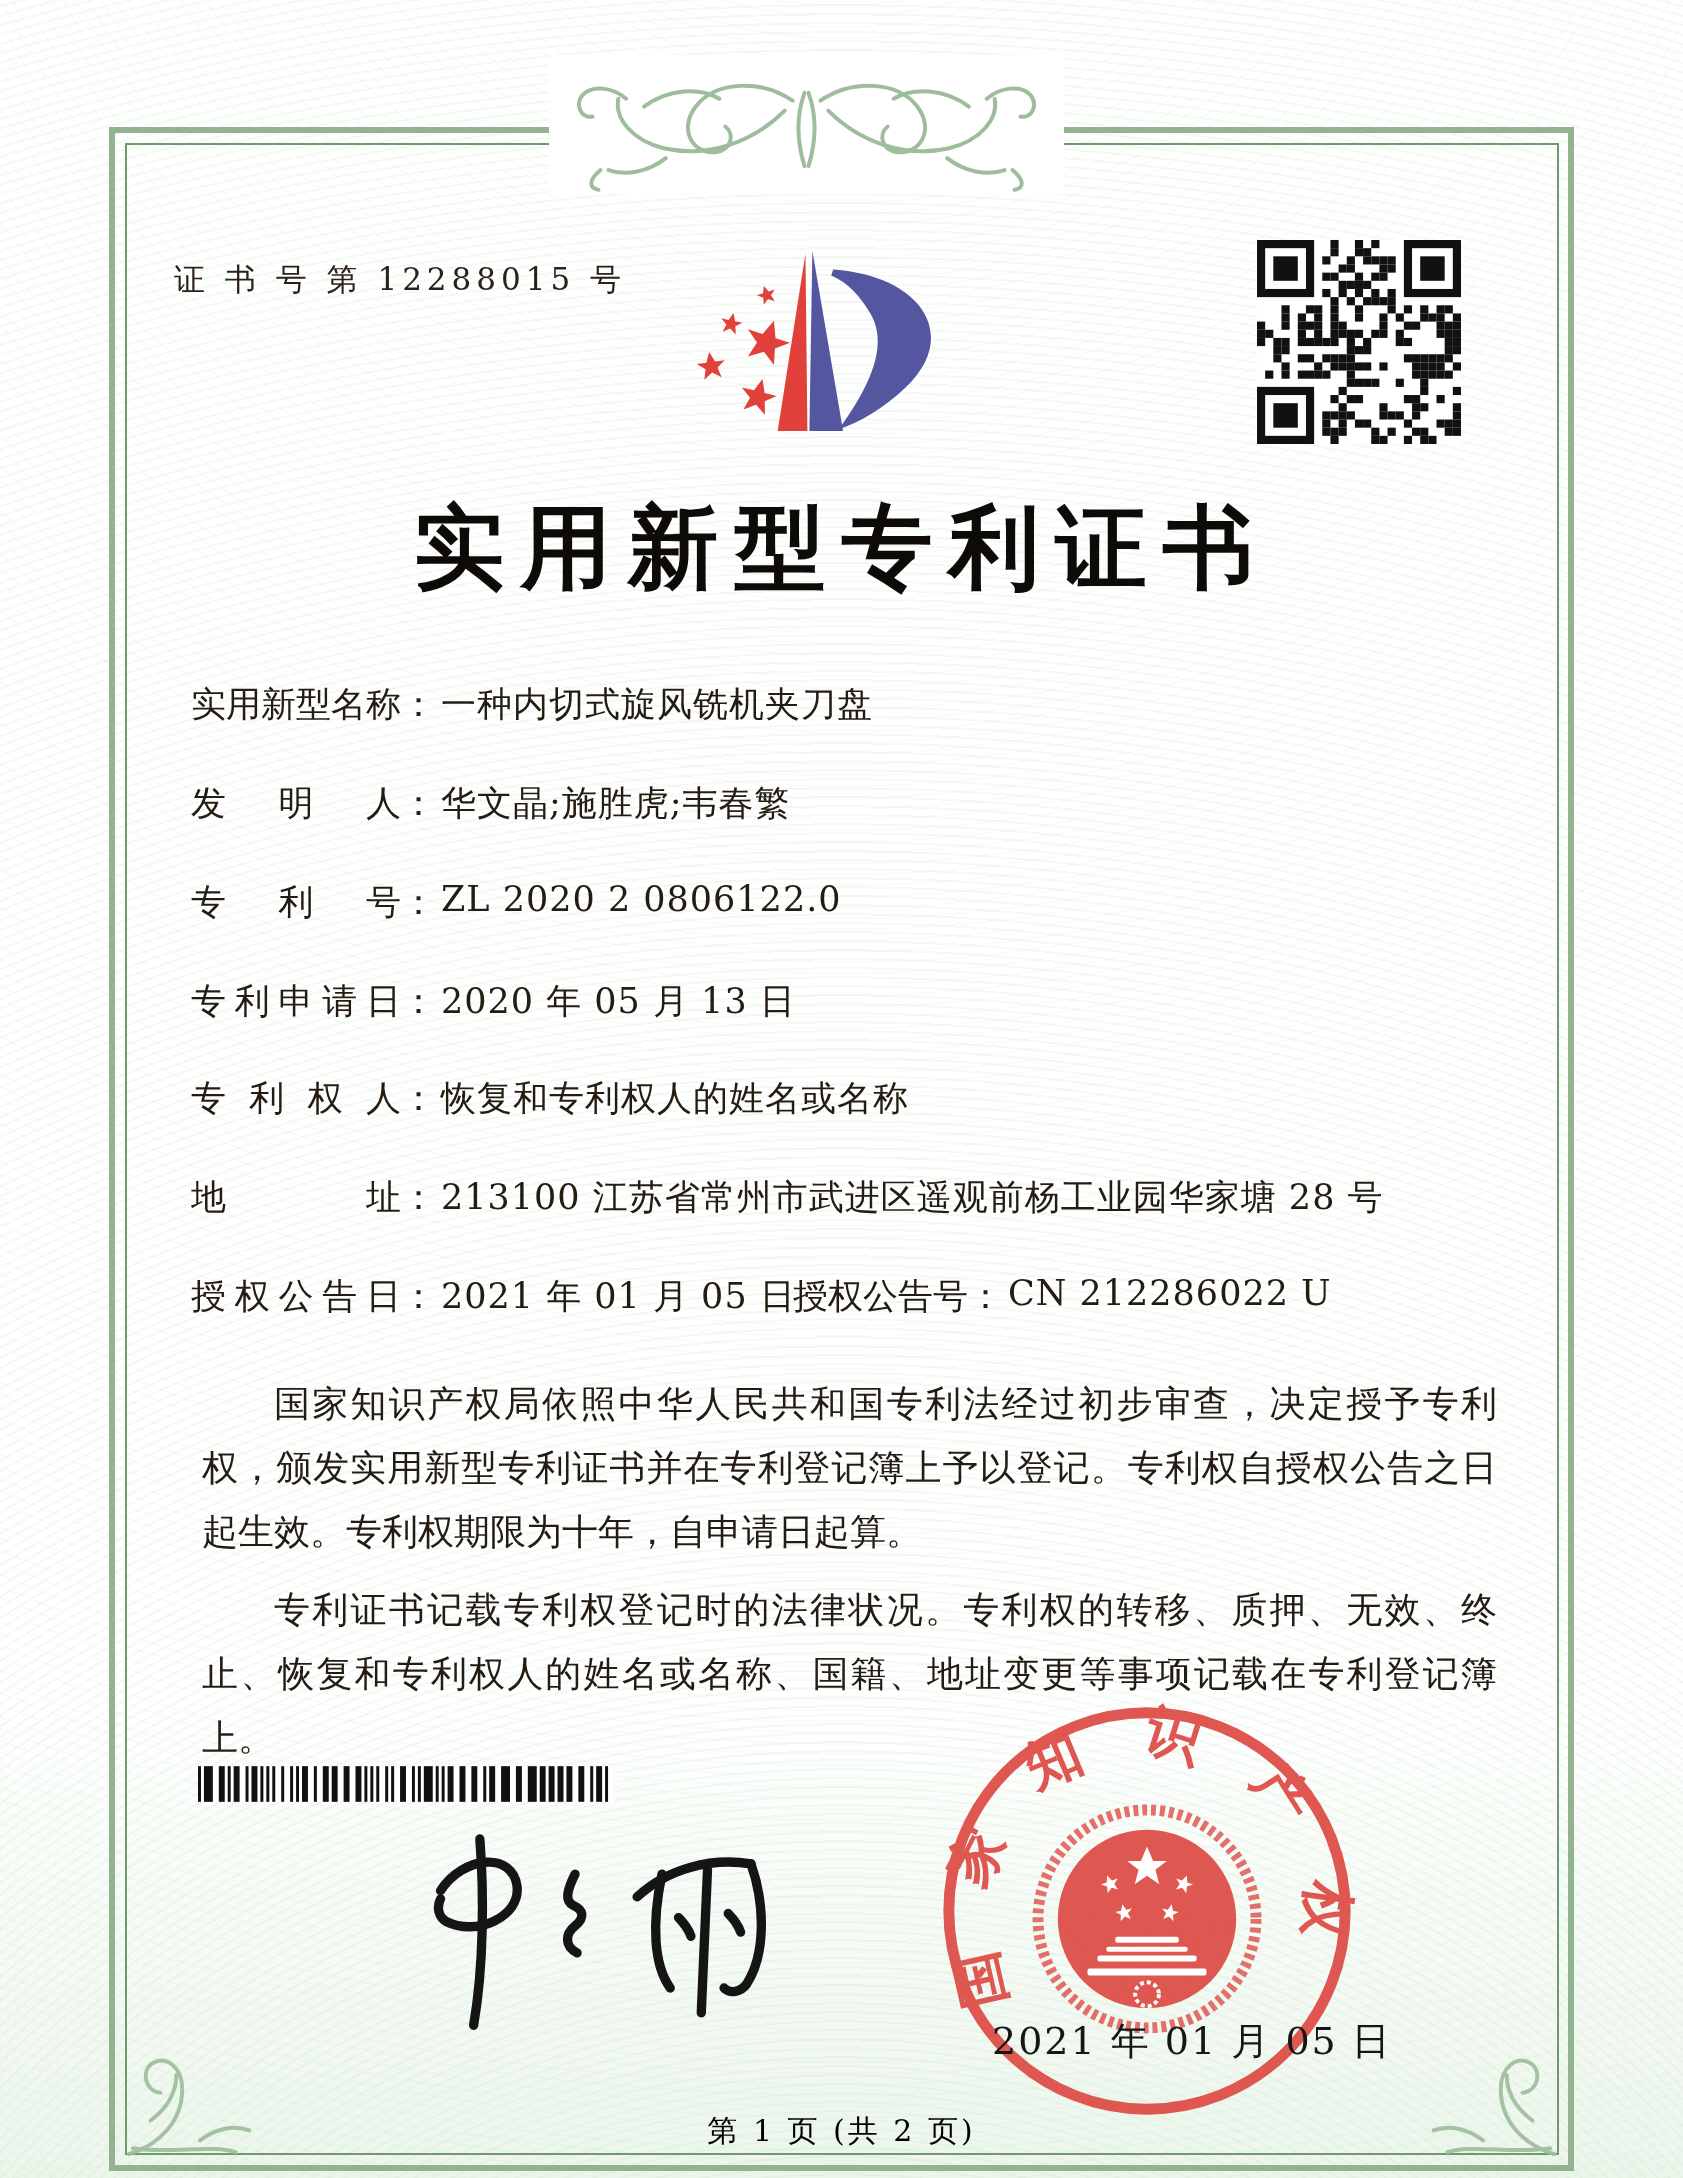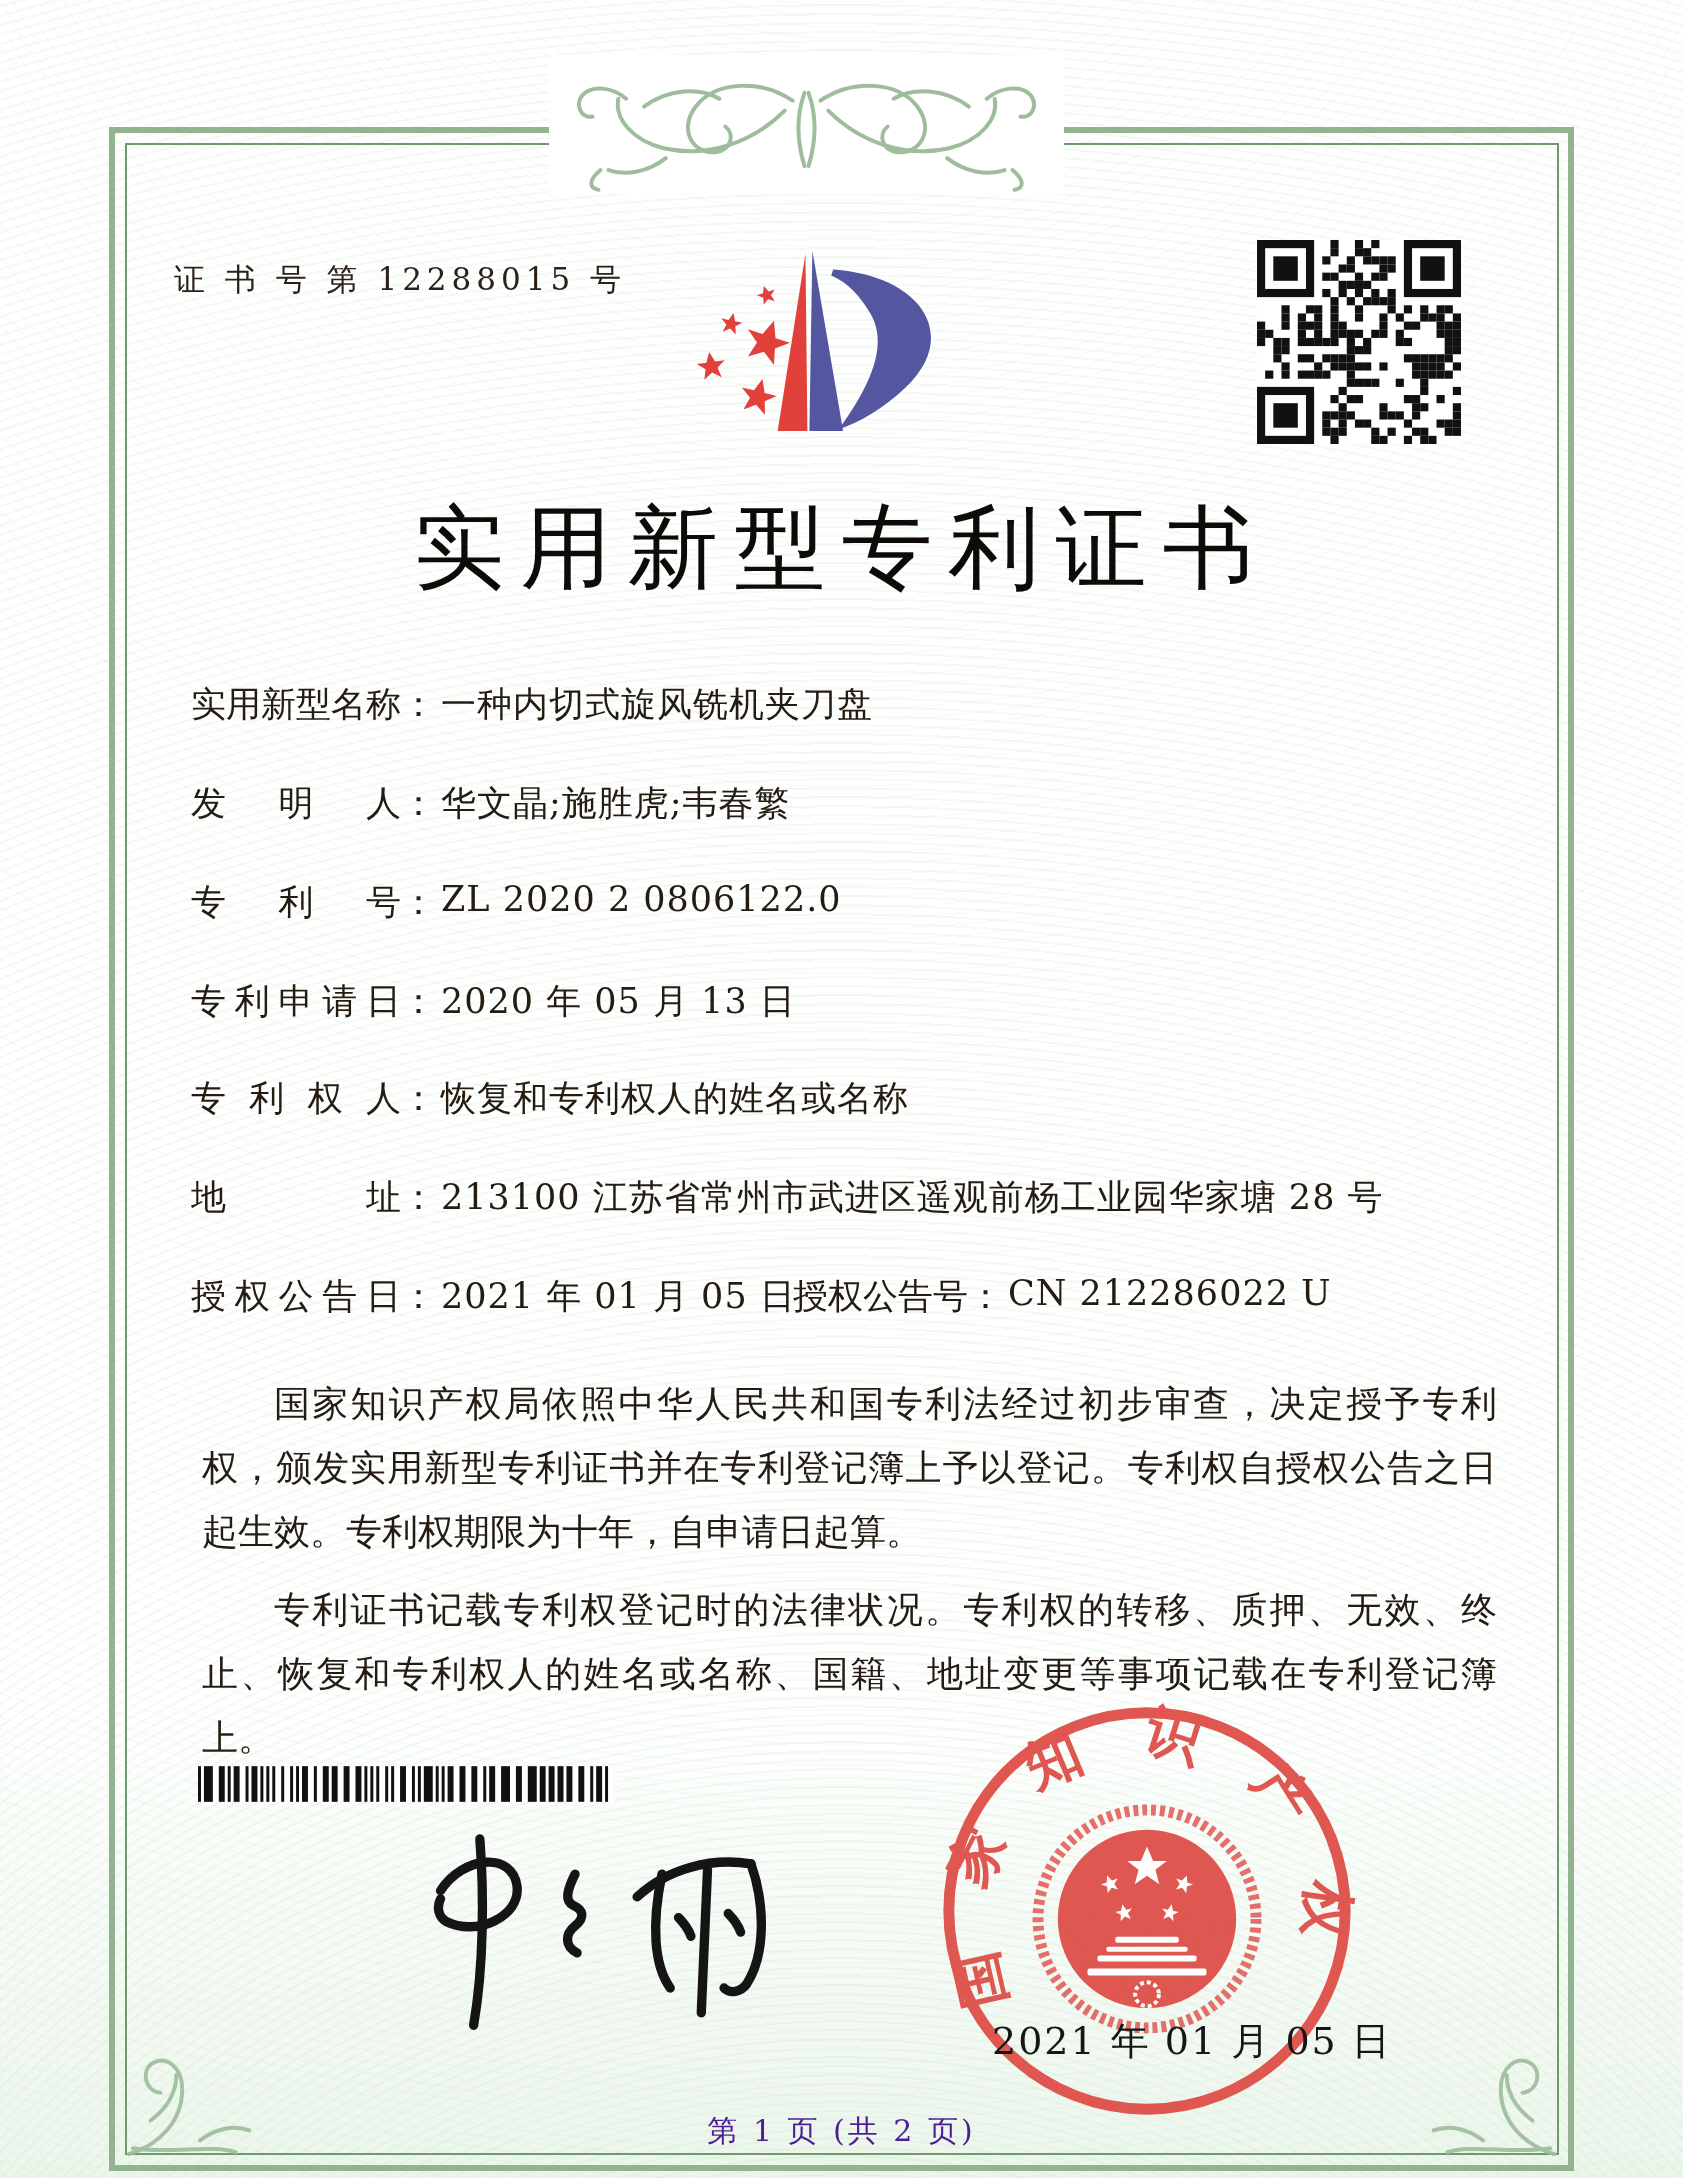--- a/index.html
+++ b/index.html
@@ -26,21 +26,21 @@
   .corner-flourish { position:absolute; width:168px; height:168px; opacity:.9; }
   .corner-flourish.left  { left:117px; bottom:12px; }
   .corner-flourish.right { right:117px; bottom:12px; transform:scaleX(-1); }
 
   .cert-no { position:absolute; left:174px; top:259px; font-size:31px; letter-spacing:5px; color:#2b2118; }
 
   .logo { position:absolute; left:639px; top:218px; width:319px; height:222px; }
   .qr   { position:absolute; left:1257px; top:240px; width:204px; height:204px; }
 
   .doc-title { position:absolute; left:0; top:487px; width:1683px; text-align:center;
-    font-size:91px; font-weight:400; letter-spacing:16px; color:#0d0a08; }
+    font-size:91px; font-weight:700; letter-spacing:16px; color:#0d0a08; }
 
   .field-row { position:absolute; left:191px; height:51px; white-space:nowrap; font-size:35px; color:#241b11; }
   .flabel { display:inline-block; width:210px; text-align:justify; text-align-last:justify; vertical-align:top; }
   .fcolon { display:inline-block; vertical-align:top; }
   .fvalue { display:inline-block; margin-left:5px; letter-spacing:1px; vertical-align:top; }
   .grant-no-group { position:absolute; left:602px; top:0; white-space:nowrap; }
   .grant-no-group .flabel2 { display:inline-block; }
 
   .paragraphs { position:absolute; left:188px; top:1358px; width:1323px;
     font-size:36px; line-height:64px; color:#241c12; text-align:justify; }
@@ -49,21 +49,21 @@
   .barcode { position:absolute; left:198px; top:1766px; width:416px; height:36px; }
 
   .director-block { position:absolute; left:198px; top:1879px; font-family:"Liberation Sans", sans-serif;
     font-size:42px; color:#111; line-height:71px; }
   .signature { position:absolute; left:391px; top:1810px; width:455px; height:238px; }
 
   .seal { position:absolute; left:929px; top:1693px; width:436px; height:436px; opacity:.93; }
   .seal-date { position:absolute; left:992px; top:2016px; font-size:38px; letter-spacing:2px; color:#161616; white-space:nowrap; }
 
   .footer { position:absolute; left:0; top:2111px; width:1683px; text-align:center;
-    font-size:30px; letter-spacing:3px; color:#4c1d95; }
+    font-size:30px; letter-spacing:3px; color:#000000; }
 </style>
 </head>
 <body>
 
 <div class="page">
 
   <div class="frame-outer"></div>
   <div class="frame-inner"></div>
 
   <div class="ornament-top">

